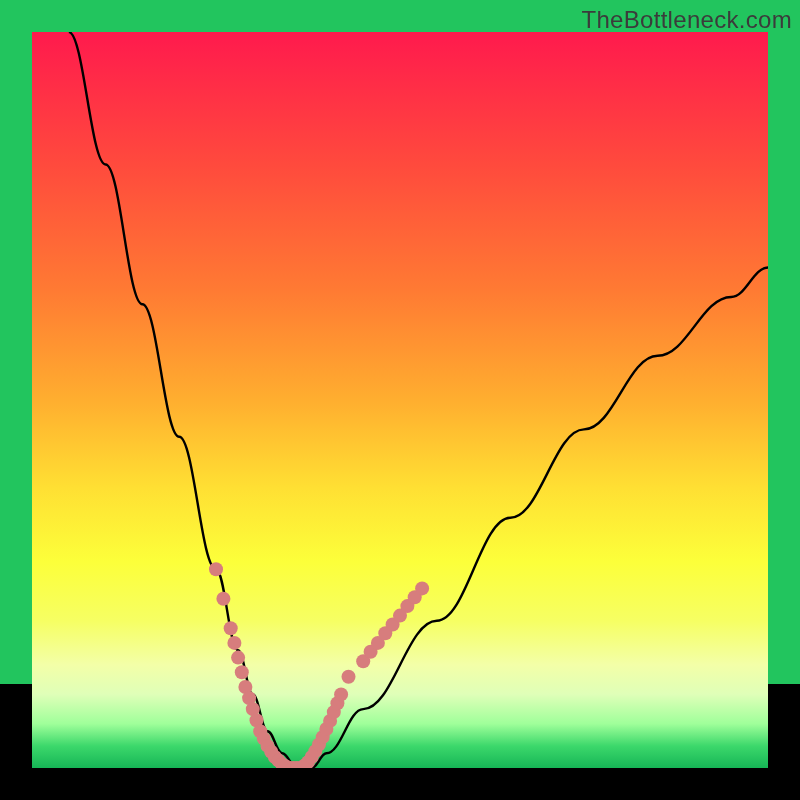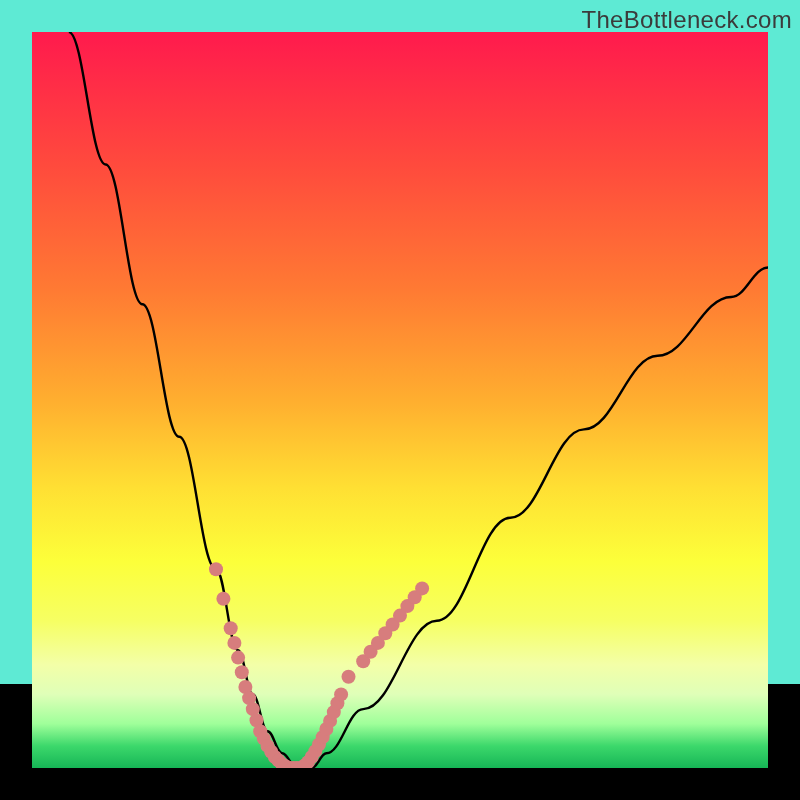--- a/index.html
+++ b/index.html
@@ -10,21 +10,21 @@
     height: 800px;
     overflow: hidden;
     font-family: Arial, Helvetica, sans-serif;
   }
   .frame {
     position: absolute;
     top: 0;
     left: 0;
     width: 800px;
     height: 684px;
-    background: #5eead4;
+    background: #22c55e;
   }
   .plot-area {
     position: absolute;
     top: 32px;
     left: 32px;
     width: 736px;
     height: 736px;
     background: linear-gradient(
       to bottom,
       #ff1a4d 0%,

